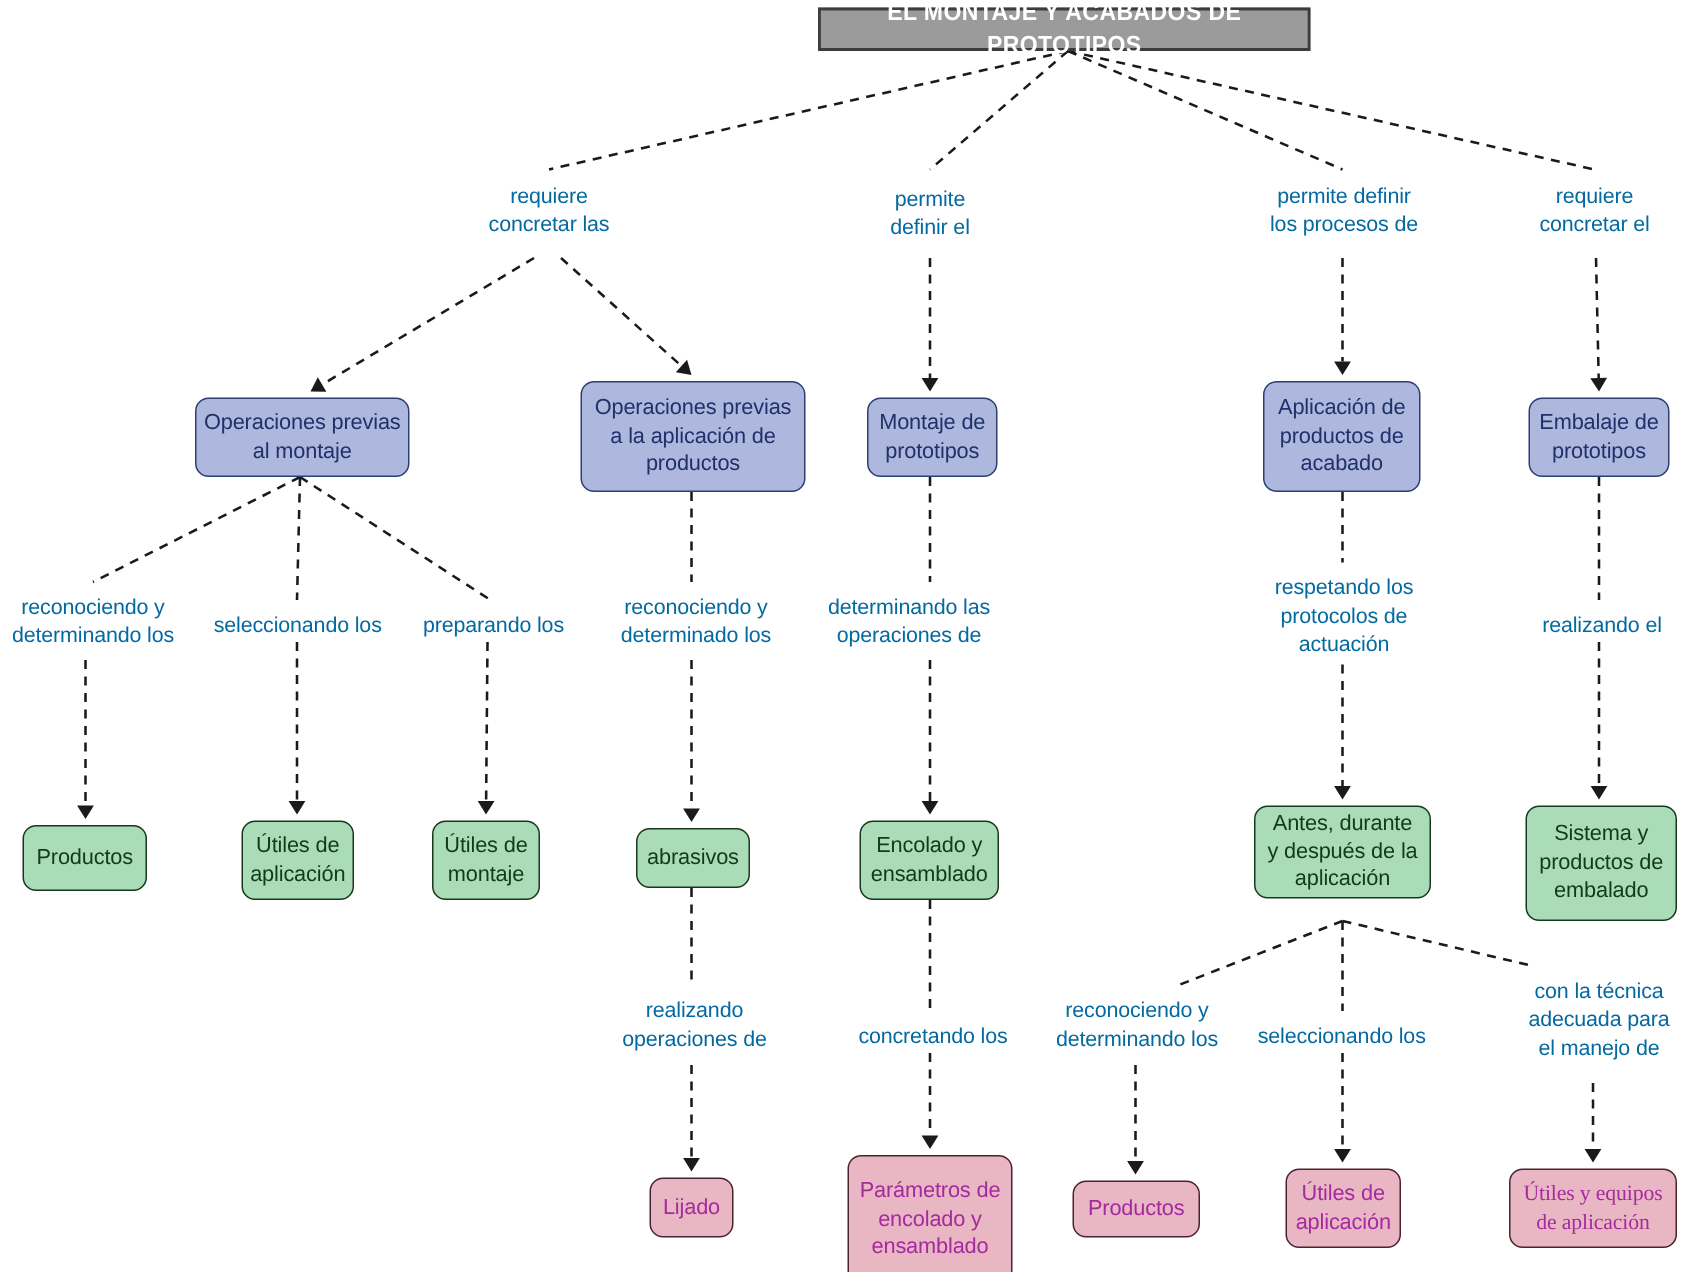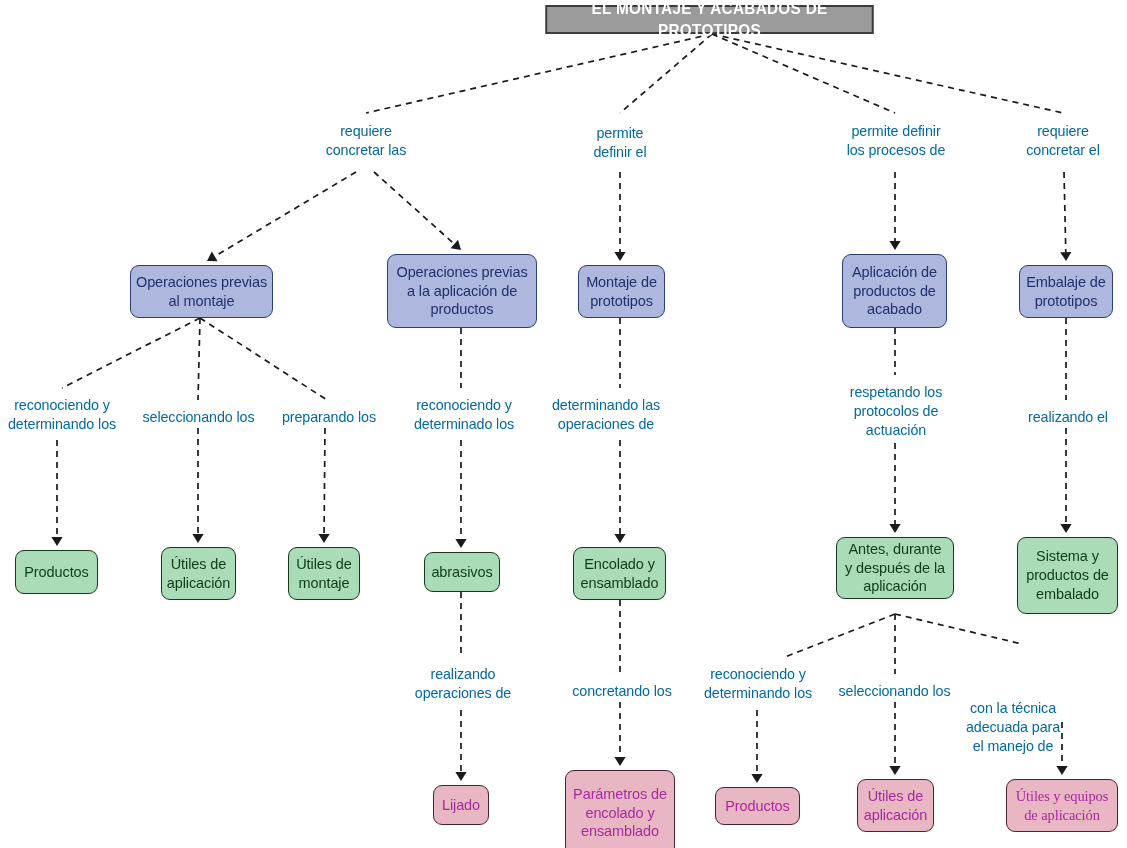--- a/index.html
+++ b/index.html
@@ -188,17 +188,17 @@
       <div class="elabel" style="left: 836px; top: 383px; width: 120px;">respetando los
 protocolos de
 actuación</div>
       <div class="elabel" style="left: 1013px; top: 408px; width: 110px;">realizando el</div>
       <div class="elabel" style="left: 404px; top: 665px; width: 118px;">realizando
 operaciones de</div>
       <div class="elabel" style="left: 561px; top: 682px; width: 122px;">concretando los</div>
       <div class="elabel" style="left: 690px; top: 665px; width: 136px;">reconociendo y
 determinando los</div>
       <div class="elabel" style="left: 828px; top: 682px; width: 133px;">seleccionando los</div>
-      <div class="elabel" style="left: 954px; top: 652px; width: 118px; margin-top: 47px;">con la técnica
+      <div class="elabel" style="left: 1007px; top: 652px; width: 118px;">con la técnica
 adecuada para
 el manejo de</div>
     </div>
 </div>
 
 </body></html>

